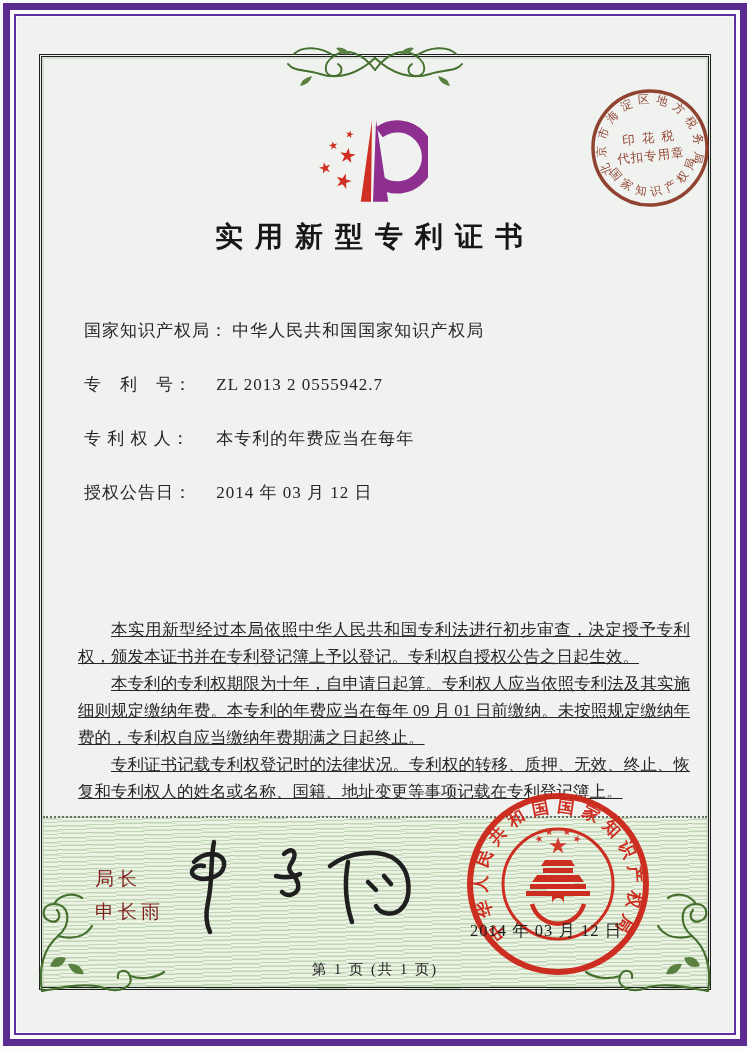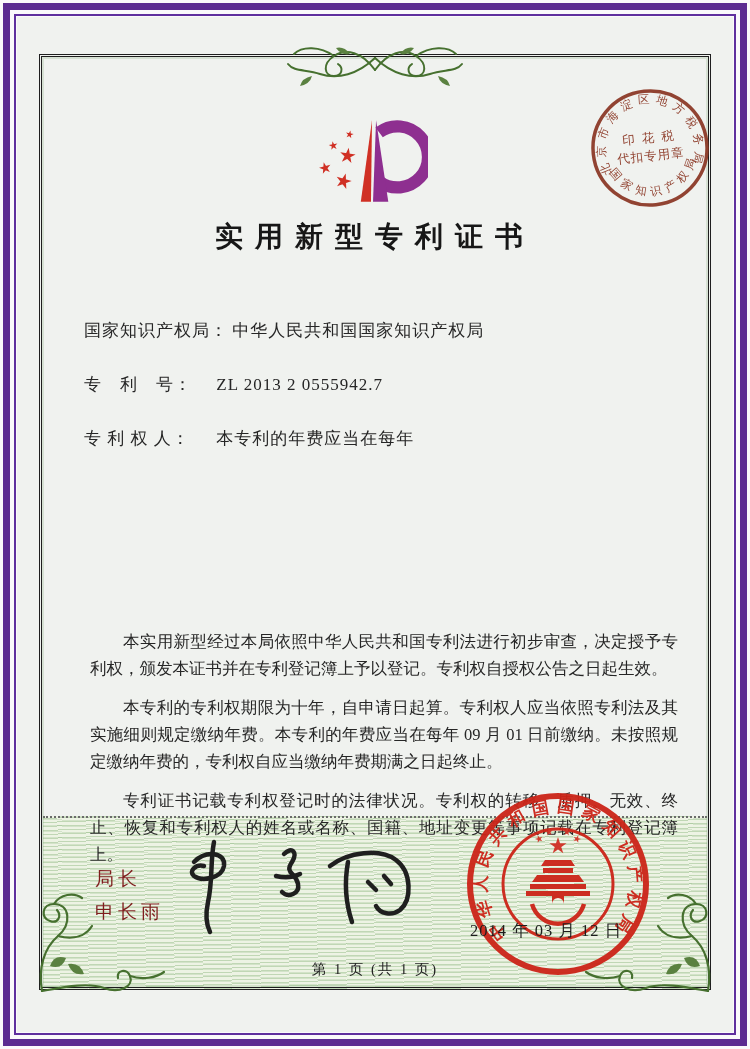--- a/index.html
+++ b/index.html
@@ -30,21 +30,21 @@
 
   .title{position:absolute;left:0;right:0;top:218px;margin:0;text-align:center;
     font-size:28px;font-weight:700;letter-spacing:12px;color:#171717;}
 
   .fields{position:absolute;left:84px;top:320px;right:55px;}
   .field-row{height:22px;line-height:22px;margin-bottom:32px;font-size:17px;color:#262626;white-space:nowrap;}
   .flabel{display:inline-block;min-width:128px;letter-spacing:1px;}
   .fvalue{letter-spacing:1px;}
 
   .body-text{position:absolute;left:78px;right:60px;top:616px;font-size:16.5px;line-height:27px;color:#262626;}
-  .body-text p{margin:12px;text-indent:2em;text-align:justify;}
+  .body-text p{margin:0;text-indent:2em;text-align:justify;text-decoration:underline;}
 
   .sig-block{position:absolute;left:95px;top:862px;font-size:19px;color:#7f1d1d;letter-spacing:4px;line-height:33px;}
   .signature{position:absolute;left:180px;top:828px;width:260px;height:110px;}
 
   .seal{position:absolute;left:460px;top:786px;width:196px;height:196px;opacity:0.95;}
   .seal-date{position:absolute;left:470px;top:920px;font-size:16.5px;letter-spacing:1px;color:#1d1d1d;}
 
   .footer{position:absolute;left:0;right:0;top:960px;text-align:center;font-size:14.5px;color:#222;letter-spacing:2px;}
 
   .flourish-top{position:absolute;left:252px;top:40px;width:246px;height:48px;}
@@ -139,20 +139,24 @@
       <span class="flabel">国家知识产权局：</span>
       <span class="fvalue">中华人民共和国国家知识产权局</span>
     </div>
     <div class="field-row">
       <span class="flabel">专　利　号：</span>
       <span class="fvalue">ZL 2013 2 0555942.7</span>
     </div>
     <div class="field-row">
       <span class="flabel">专 利 权 人：</span>
       <span class="fvalue">本专利的年费应当在每年</span>
+    </div>
+    <div class="field-row">
+      <span class="flabel">授权公告日：</span>
+      <span class="fvalue">2014 年 03 月 12 日</span>
     </div>
   </div>
 
   <div class="body-text">
     <p>本实用新型经过本局依照中华人民共和国专利法进行初步审查，决定授予专利权，颁发本证书并在专利登记簿上予以登记。专利权自授权公告之日起生效。</p>
     <p>本专利的专利权期限为十年，自申请日起算。专利权人应当依照专利法及其实施细则规定缴纳年费。本专利的年费应当在每年 09 月 01 日前缴纳。未按照规定缴纳年费的，专利权自应当缴纳年费期满之日起终止。</p>
     <p>专利证书记载专利权登记时的法律状况。专利权的转移、质押、无效、终止、恢复和专利权人的姓名或名称、国籍、地址变更等事项记载在专利登记簿上。</p>
   </div>
 
   <div class="sig-block">

